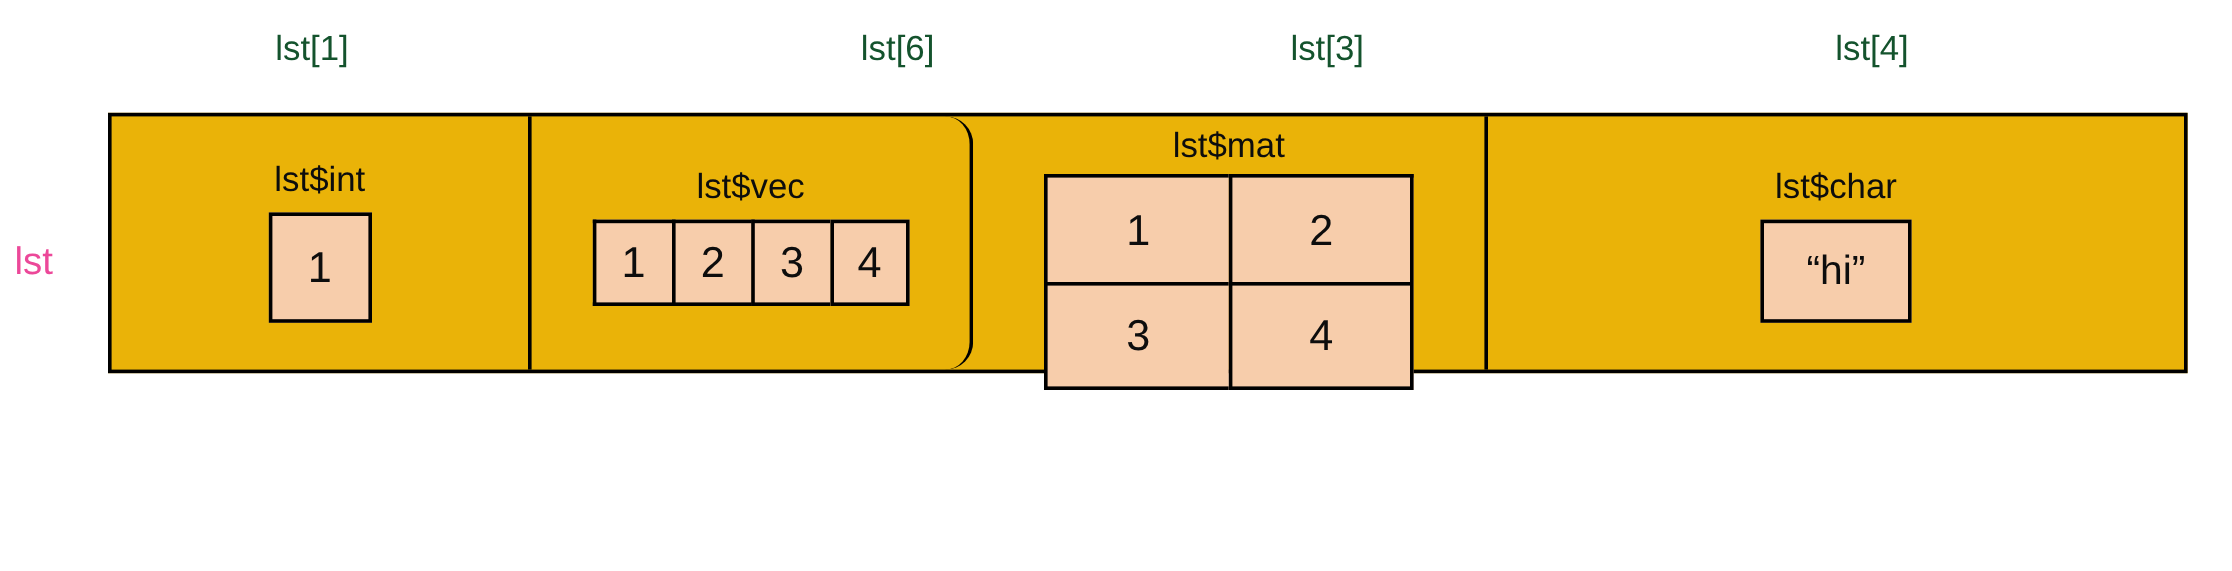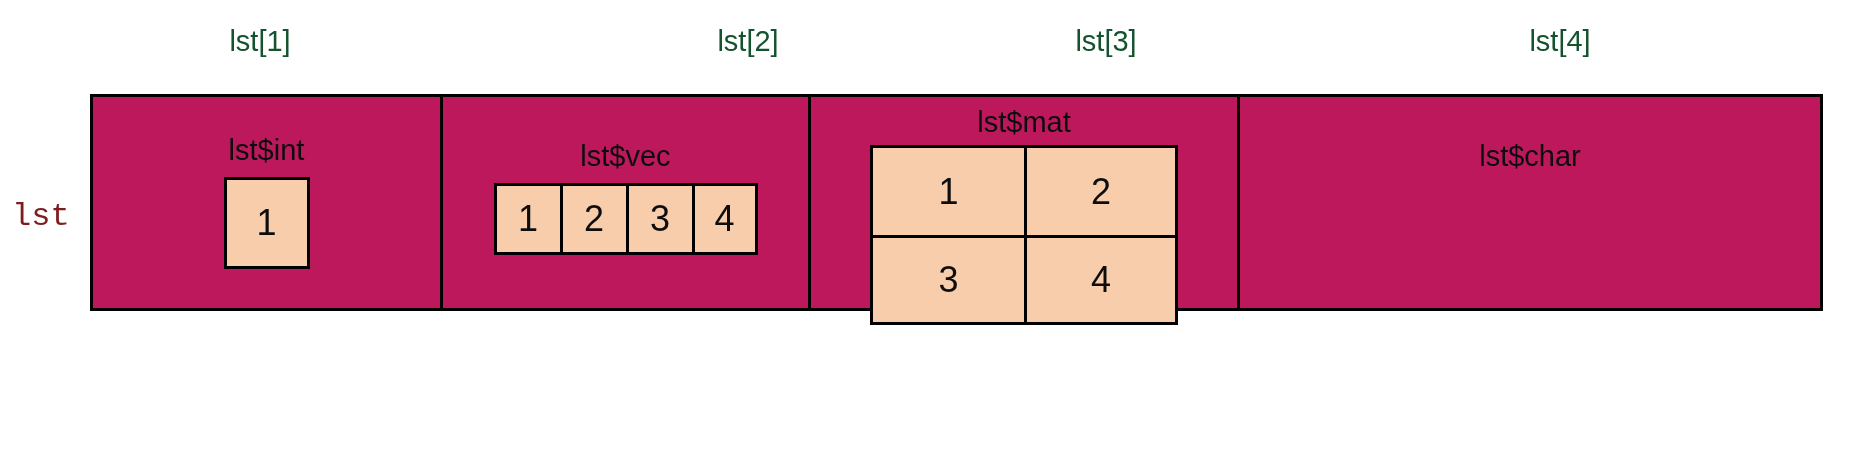--- a/index.html
+++ b/index.html
@@ -30,51 +30,50 @@
     transform: translateX(-50%);
   }
 
   
   .var-name {
     position: absolute;
     left: 12px;
     top: 198px;
     font-size: 32px;
     line-height: 38px;
-    color: #7f1d1d;
+    color: #ec4899;
     white-space: nowrap;
-    font-family: Liberation Mono, monospace;
   }
 
   
   #list-box {
     position: absolute;
     left: 90px;
     top: 94px;
     width: 1733px;
     height: 217px;
-    background: #be185d;
+    background: #eab308;
     border: 3px solid #000000;
     box-sizing: border-box;
     display: flex;
     flex-direction: row;
   }
   .slot {
     position: relative;
     height: 100%;
     box-sizing: border-box;
     border-right: 3px solid #000000;
     display: flex;
     flex-direction: column;
     align-items: center;
   }
   .slot:last-child { border-right: none; }
 
   .slot-1 { width: 350px; }
-  .slot-2 { width: 368px; }
+  .slot-2 { width: 368px; border-radius: 23px; }
   .slot-3 { width: 429px; }
   .slot-4 { width: 580px; }
 
   .field-name {
     font-size: 29px;
     line-height: 34px;
     color: #0d0d0d;
     white-space: nowrap;
     text-align: center;
   }
@@ -135,21 +134,21 @@
     margin-top: 10px;
     font-size: 34px;
   }
 </style>
 </head>
 <body>
 
 <div id="stage">
 
   <div class="index-label" style="left:260px;">lst[1]</div>
-  <div class="index-label" style="left:748px;">lst[2]</div>
+  <div class="index-label" style="left:748px;">lst[6]</div>
   <div class="index-label" style="left:1106px;">lst[3]</div>
   <div class="index-label" style="left:1560px;">lst[4]</div>
 
   <div class="var-name">lst</div>
 
   <div id="list-box">
 
     <div class="slot slot-1">
       <div class="field-name">lst$int</div>
       <div class="cell scalar-cell">1</div>
@@ -174,16 +173,17 @@
         </div>
         <div class="matrix-row">
           <div class="cell">3</div>
           <div class="cell">4</div>
         </div>
       </div>
     </div>
 
     <div class="slot slot-4">
       <div class="field-name">lst$char</div>
+      <div class="cell char-cell">“hi”</div>
     </div>
 
   </div>
 </div>
 
 </body></html>

